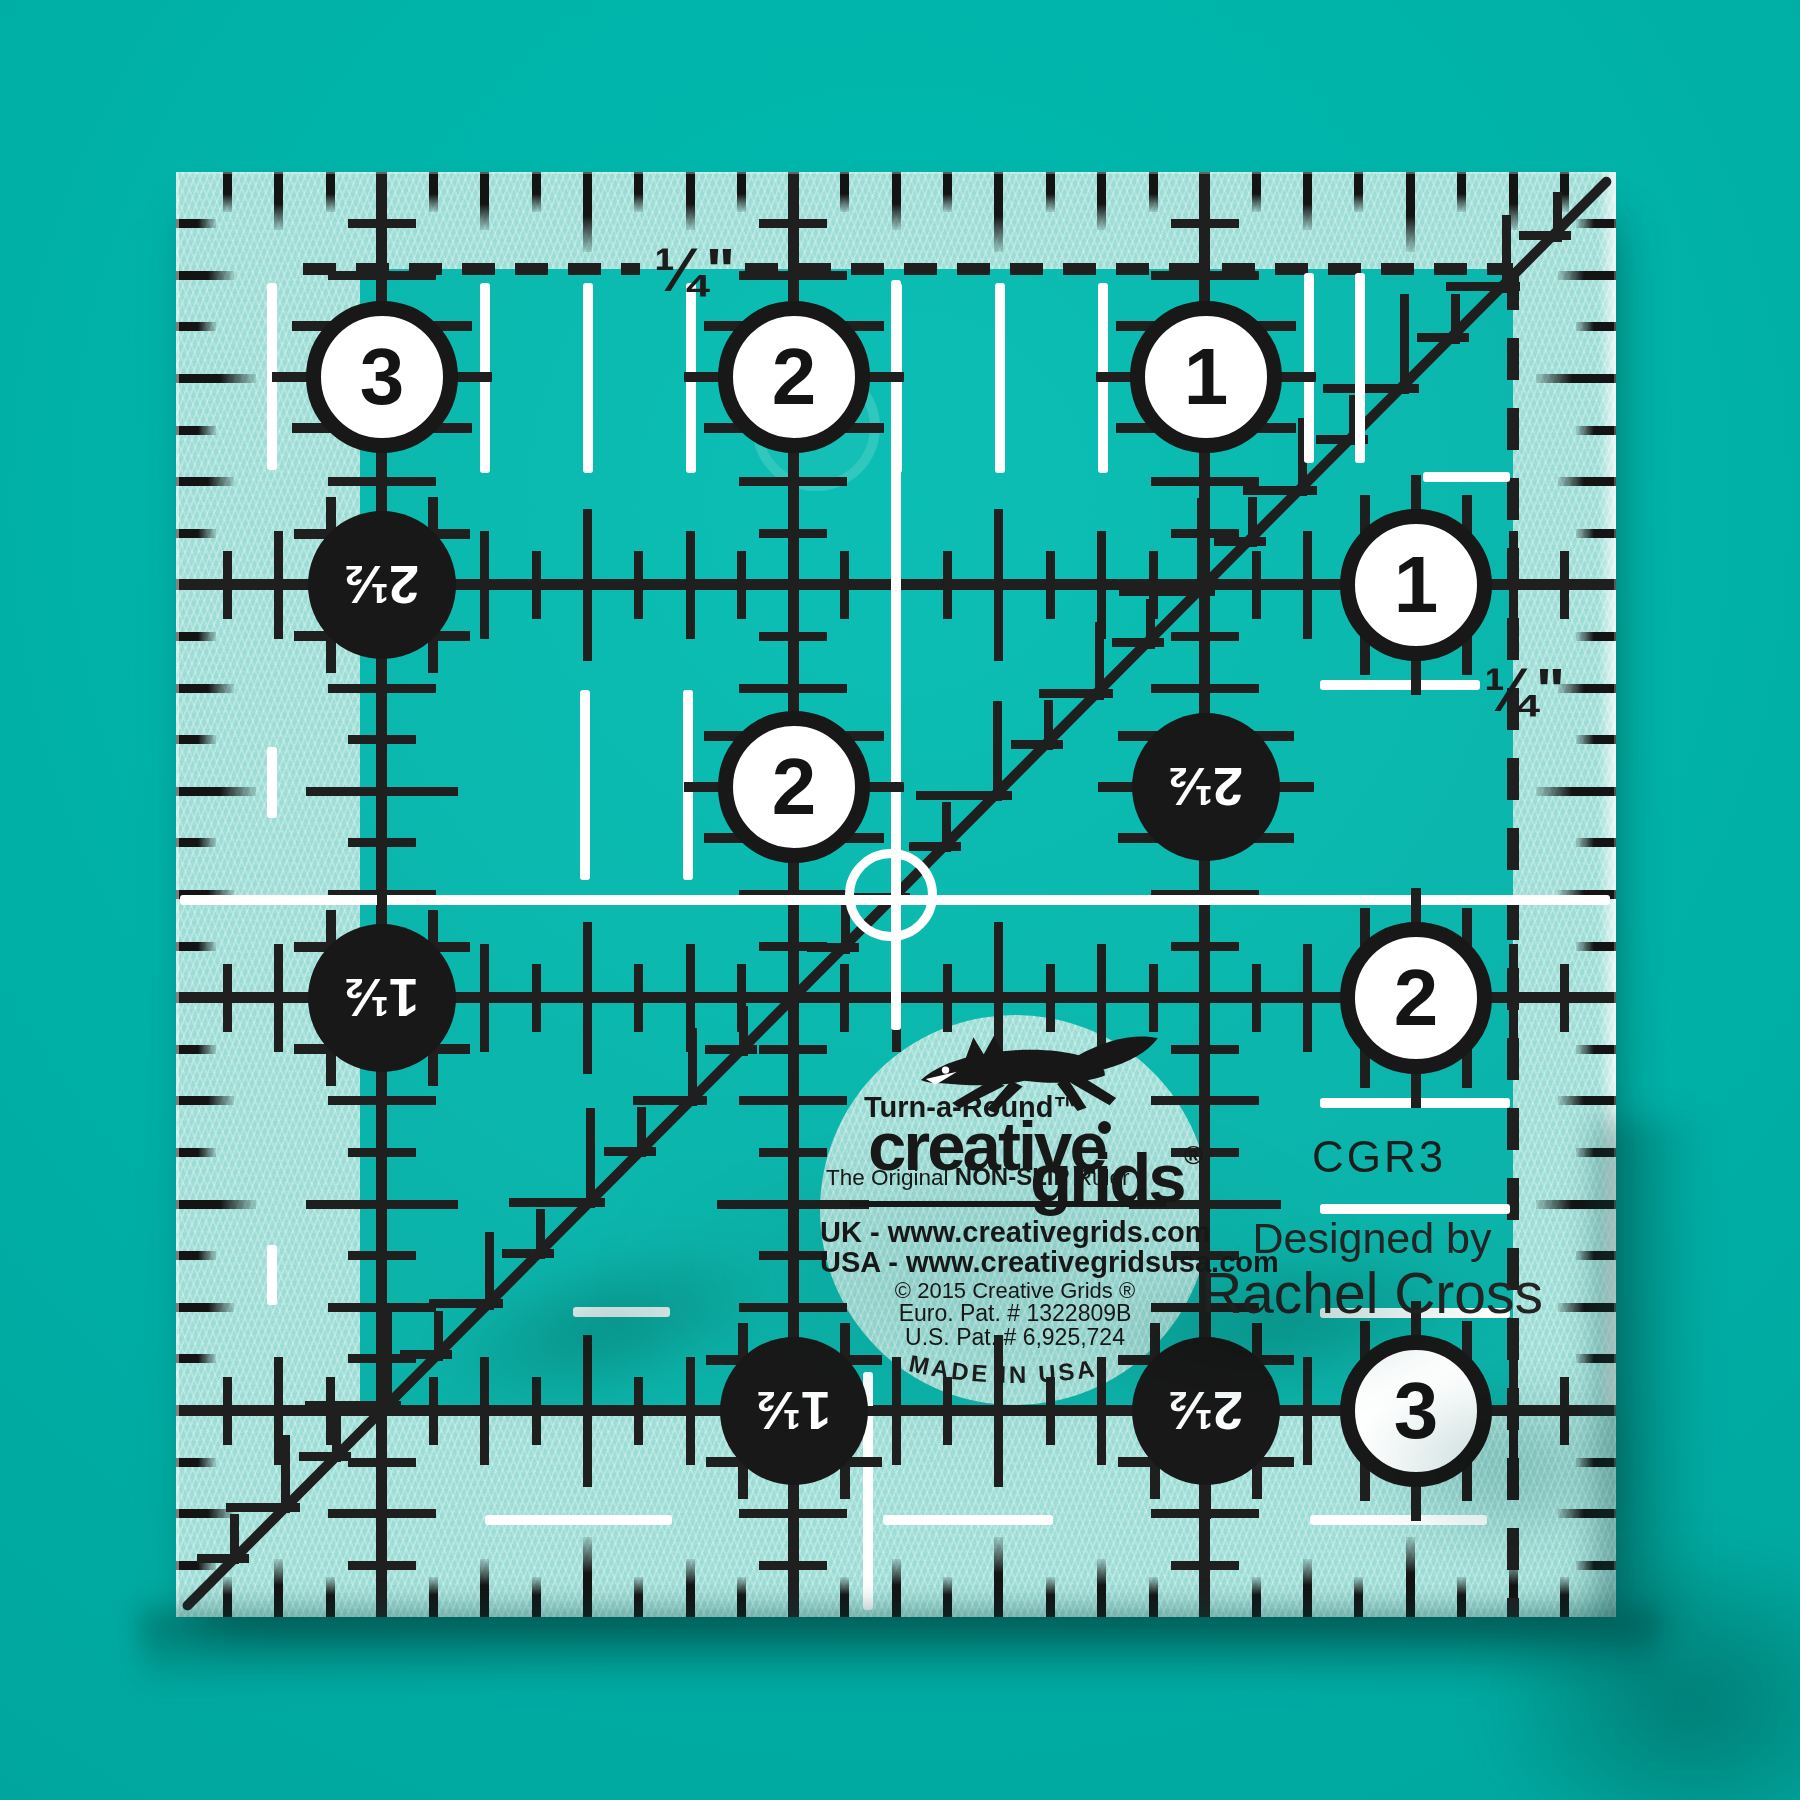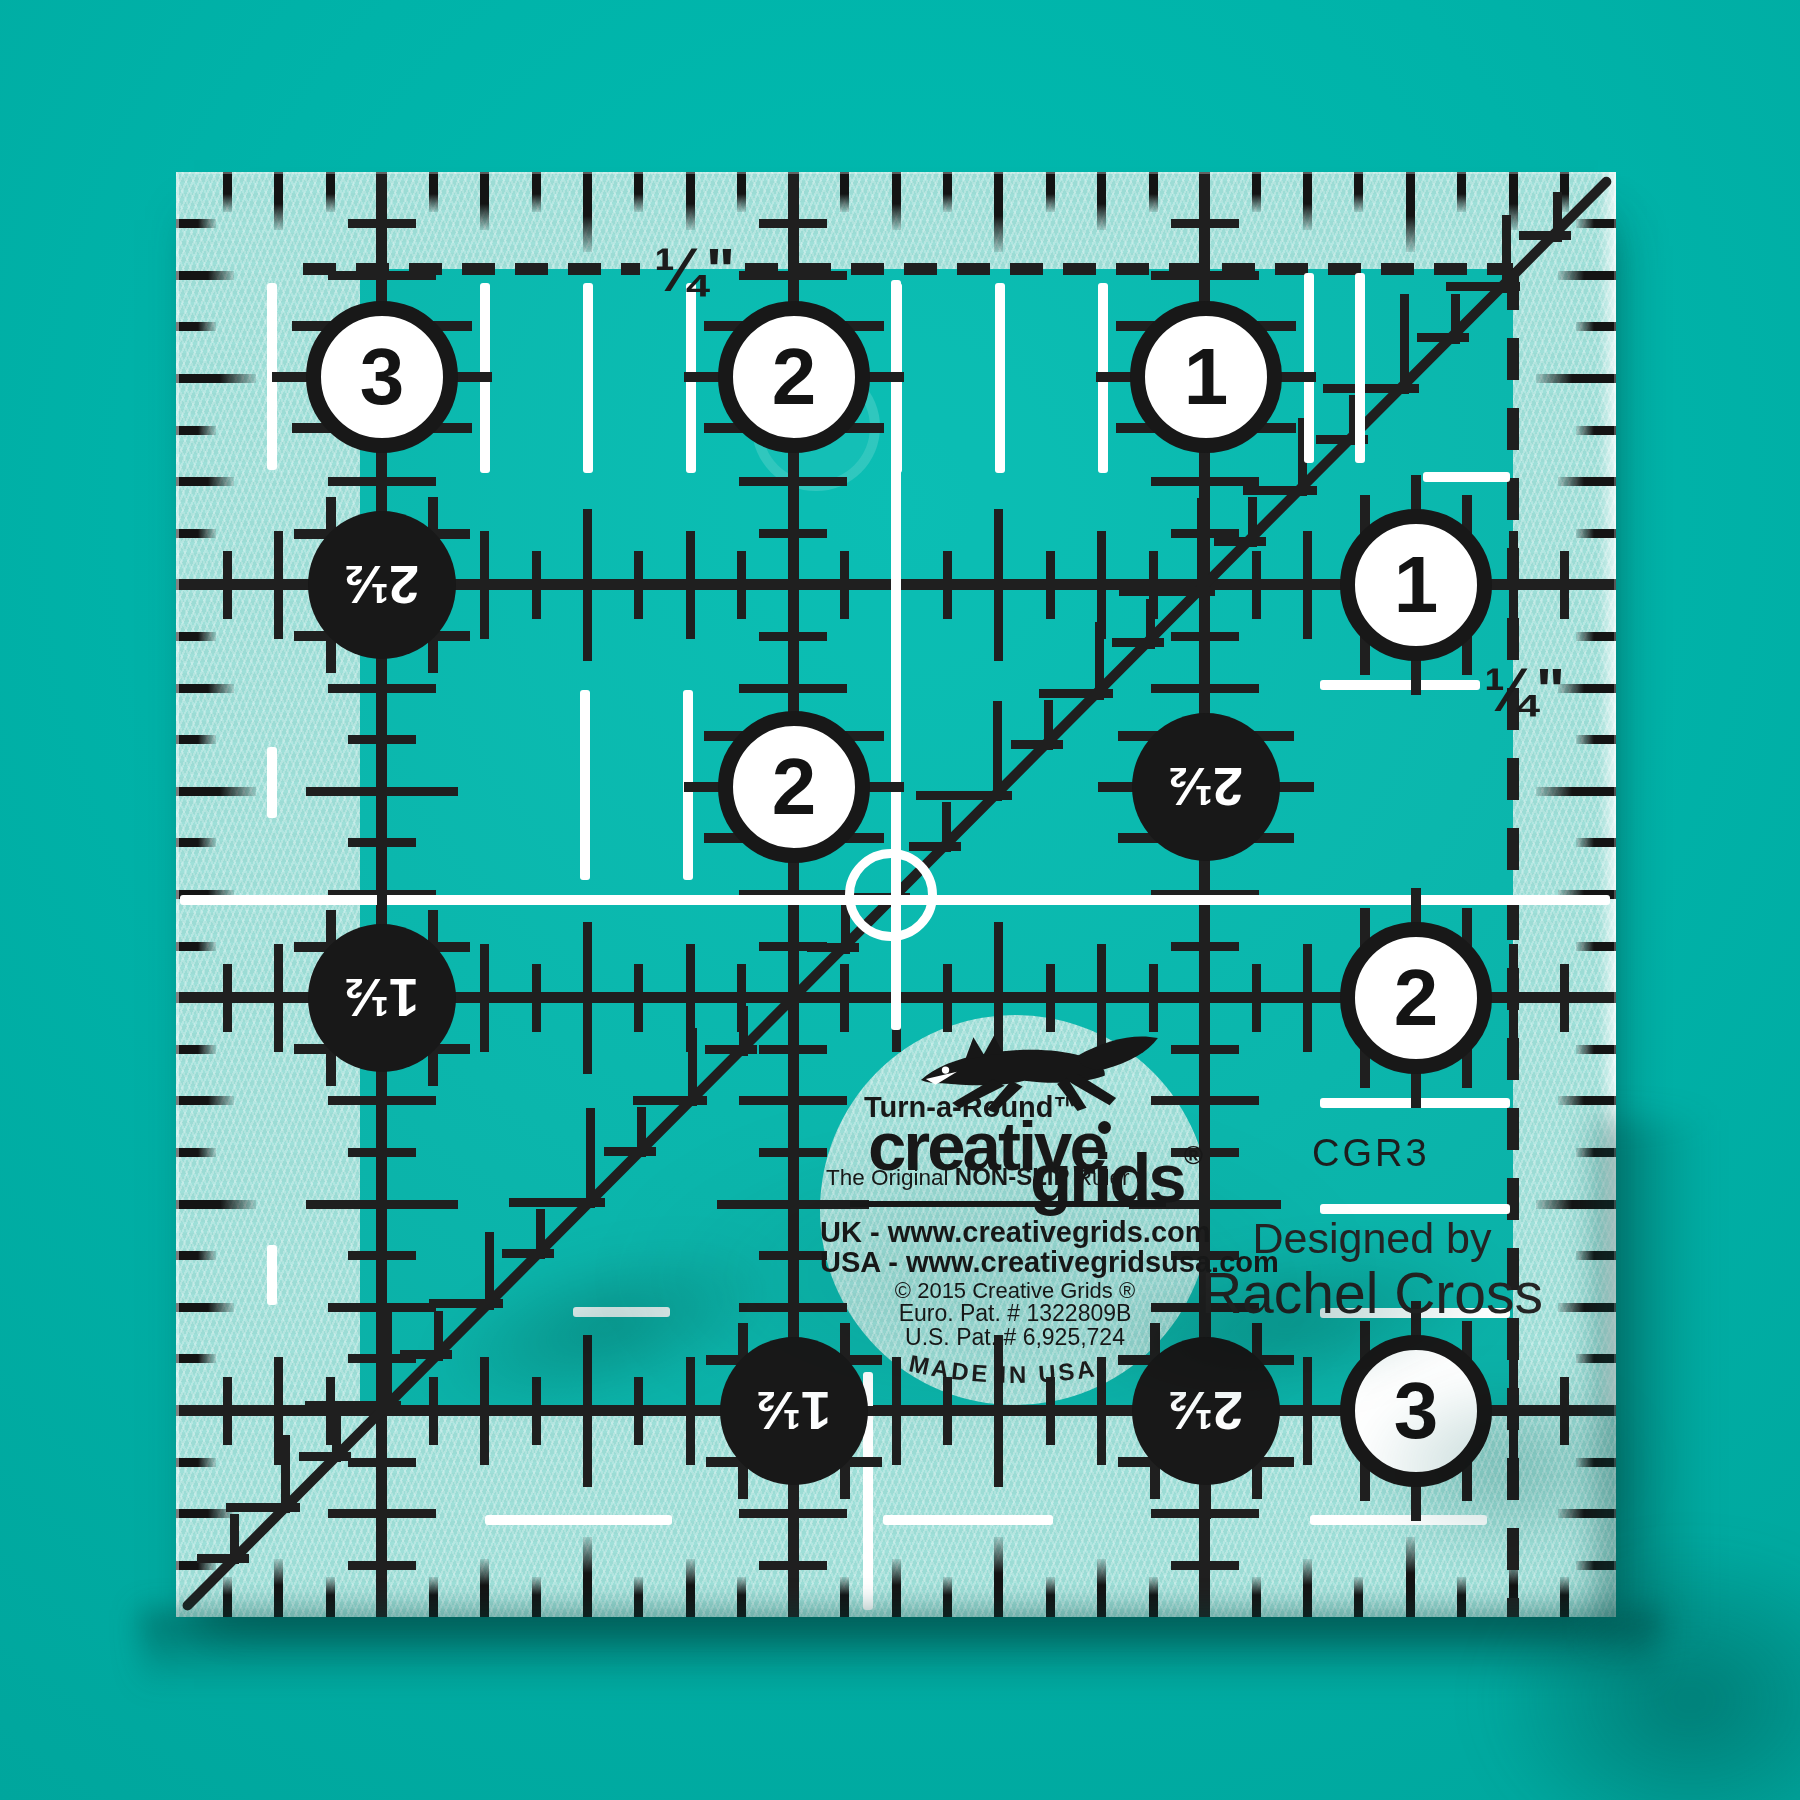--- a/index.html
+++ b/index.html
@@ -36,21 +36,21 @@
   #diag{position:absolute;height:10px;background:#1f1f1f;transform-origin:0 50%;border-radius:5px;}
   #crosshair{position:absolute;border:9px solid #fff;border-radius:50%;background:transparent;}
   .ncircle{position:absolute;border-radius:50%;display:flex;align-items:center;justify-content:center;}
   .ncircle.w{background:#fff;border:15px solid #181818;color:#141414;}
   .ncircle.b{background:#181818;color:#fff;}
   .ncircle span{font-weight:bold;line-height:1;}
   .ncircle.w span{font-size:80px;}
   .ncircle.b span{font-size:54px;transform:rotate(180deg);}
   .qlabel{position:absolute;color:#1c1c1c;font-size:62px;font-weight:bold;white-space:nowrap;}
   
-  #model-no{position:absolute;color:#1d1d1d;font-size:38px;letter-spacing:3px;}
+  #model-no{position:absolute;color:#1d1d1d;font-size:44px;letter-spacing:3px;}
   #designed-by,#designer{position:absolute;color:#242424;white-space:nowrap;text-align:center;
     transform:translateX(-50%);}
   #designed-by{font-size:43px;}
   #designer{font-size:57px;}
   
   #logo{position:absolute;left:644px;top:843px;width:390px;height:390px;color:#181818;}
   #logo .abs{position:absolute;white-space:nowrap;}
   #lg-turn{left:44px;top:76px;font-size:29px;font-weight:bold;}
   #lg-creative{left:48px;top:92px;font-size:69px;font-weight:bold;letter-spacing:-3px;}
   #lg-dot{left:278px;top:106px;width:13px;height:13px;border-radius:50%;background:#181818;}

